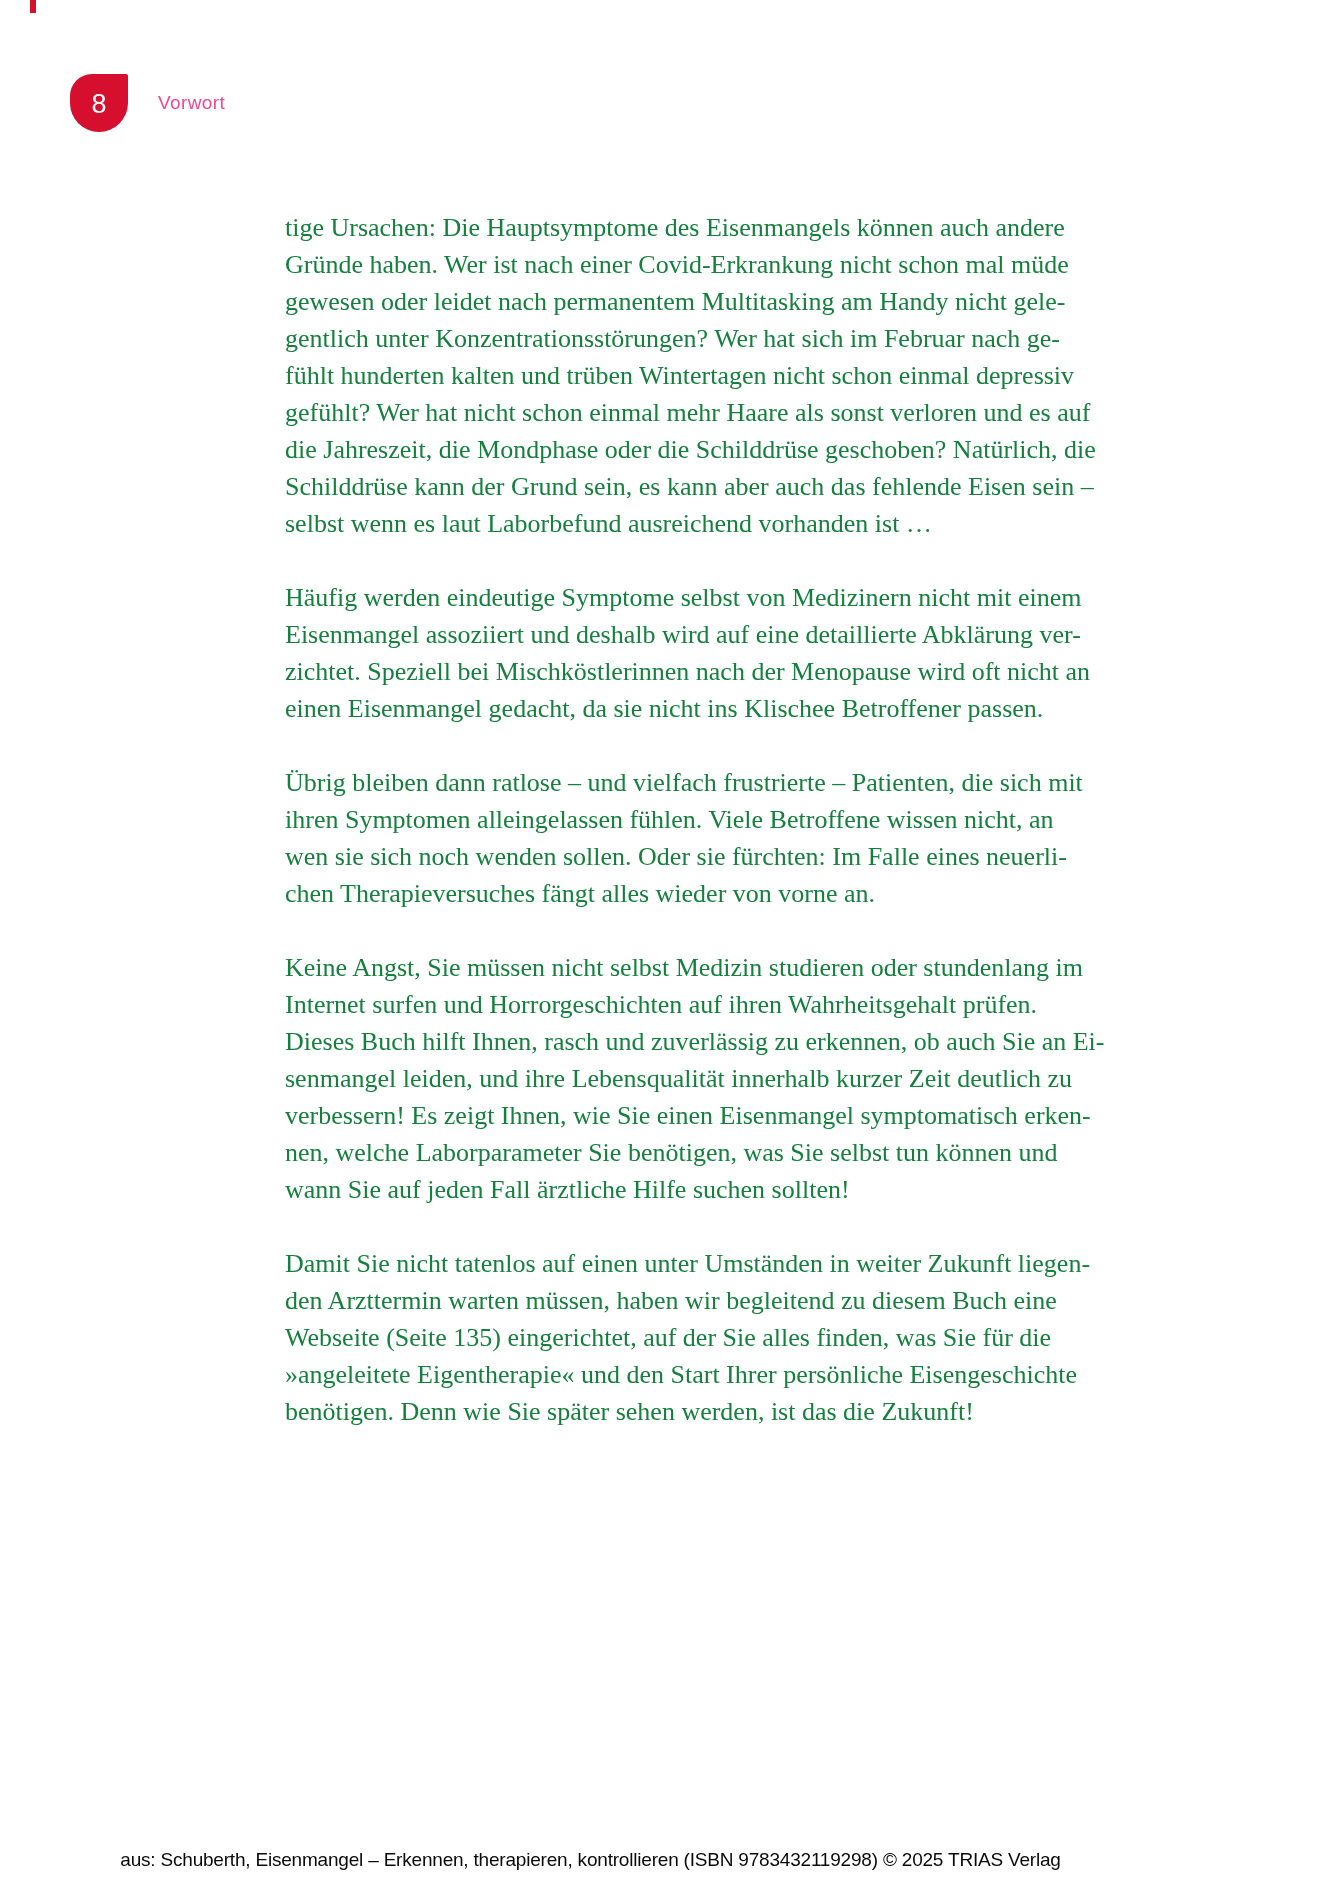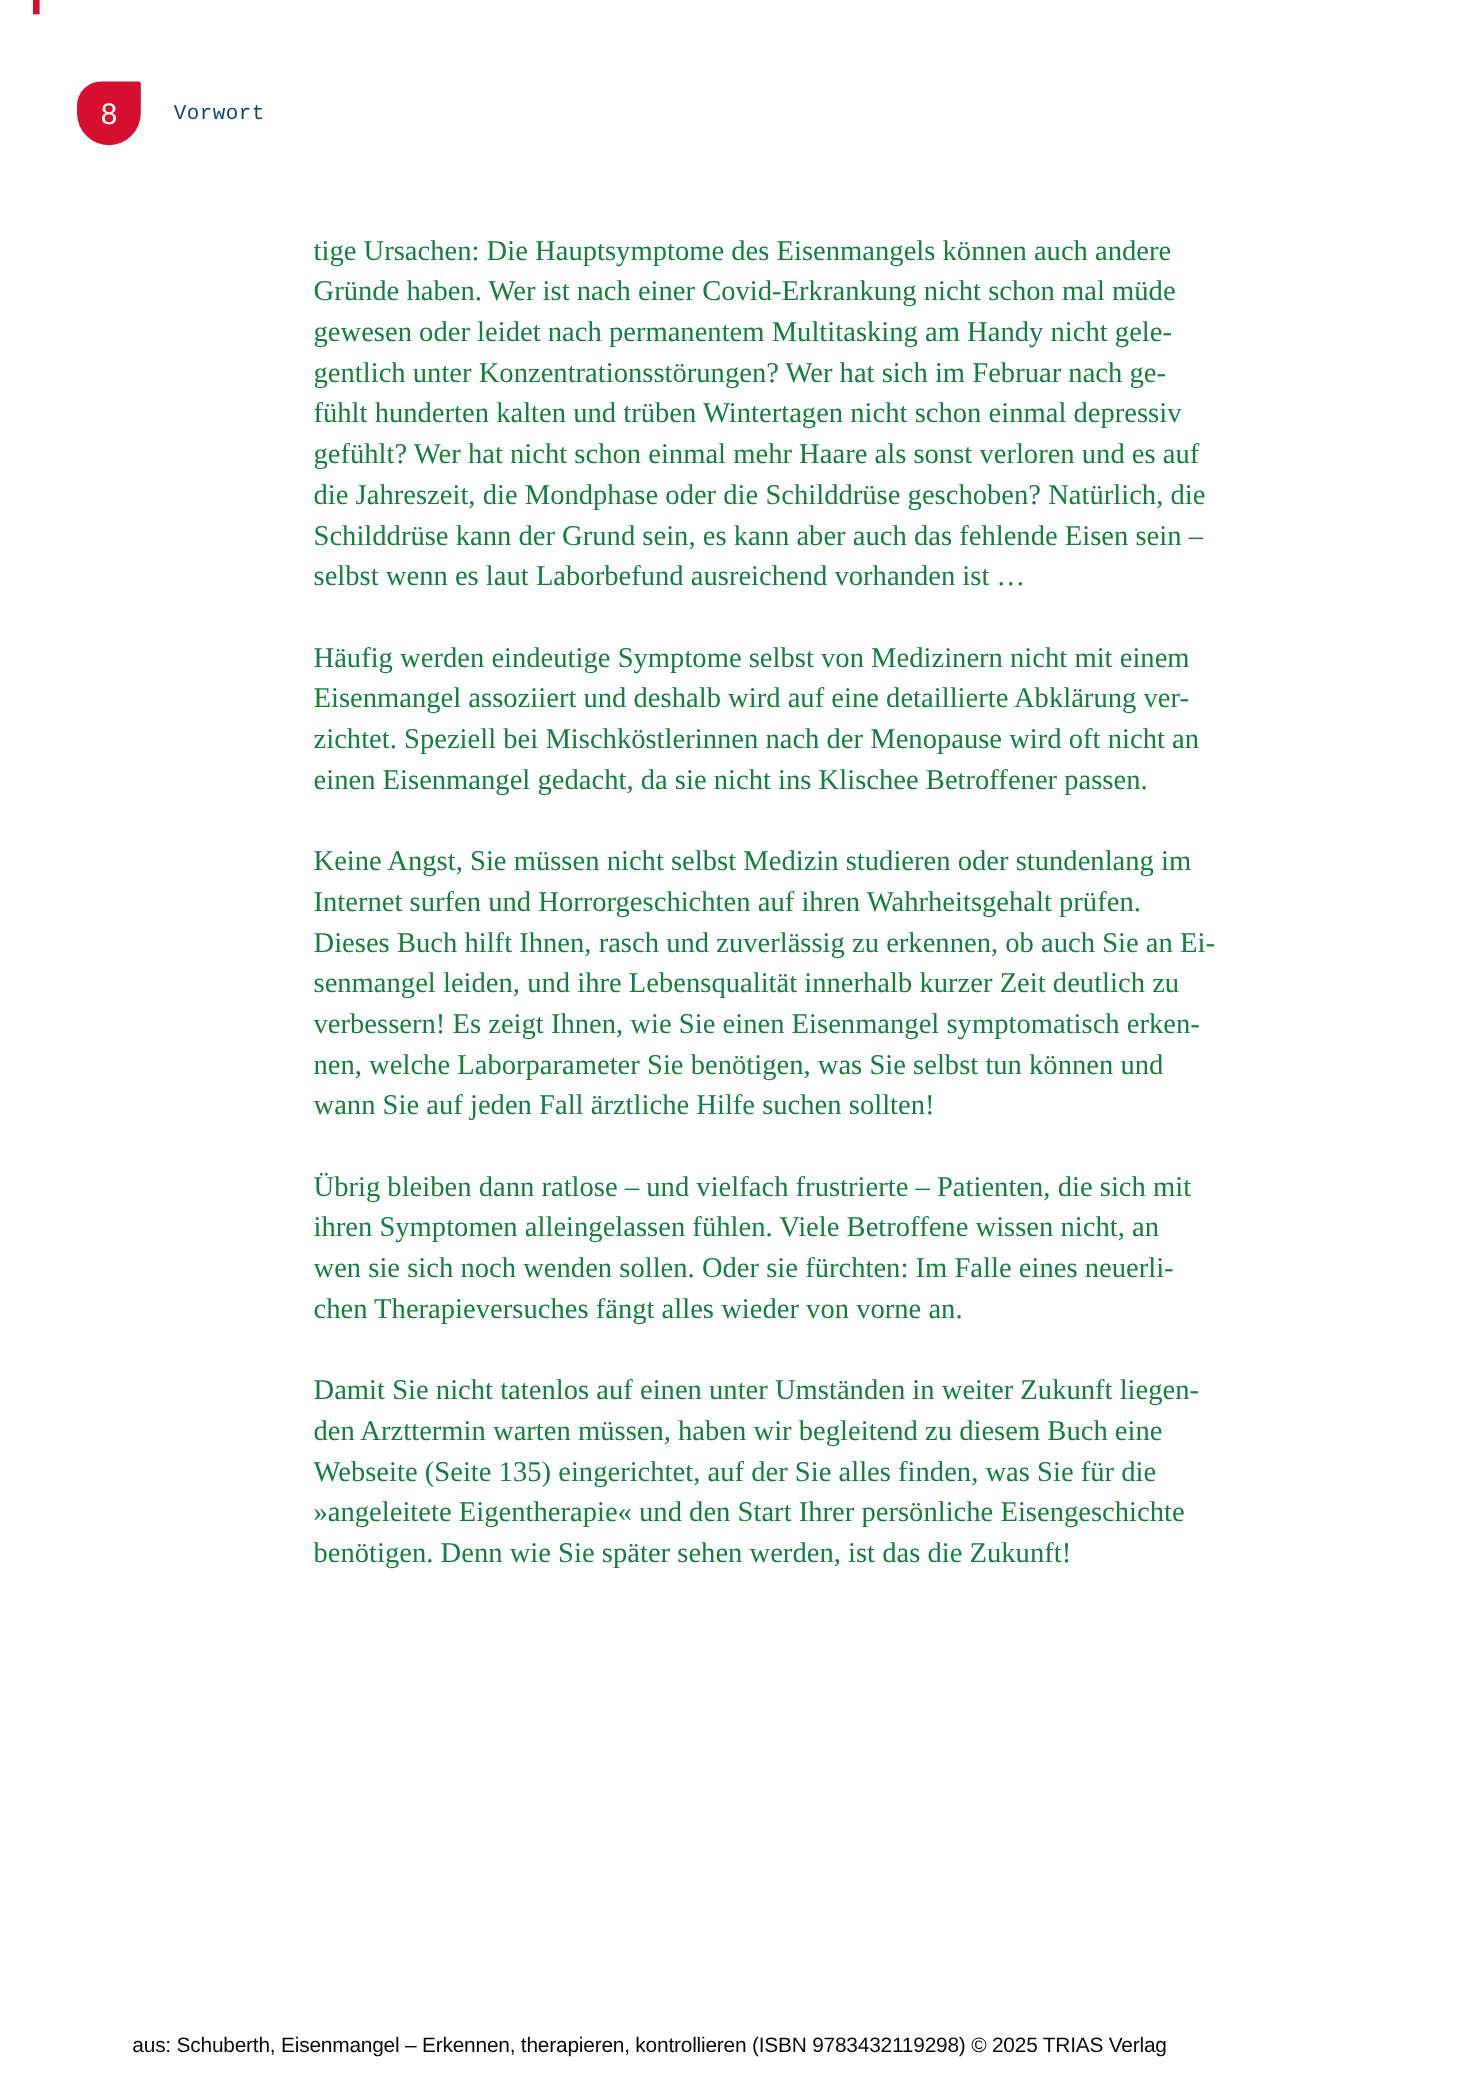--- a/index.html
+++ b/index.html
@@ -36,23 +36,23 @@
     align-items: center;
     justify-content: center;
     color: #ffffff;
     font-family: "Liberation Sans", sans-serif;
     font-size: 27px;
     font-weight: 500;
     padding-top: 2px;
     box-sizing: border-box;
   }
   .section-title {
-    font-family: Liberation Mono, monospace;
+    font-family: Liberation Sans, sans-serif;
     font-size: 19px;
-    color: #0c4a6e;
+    color: #ec4899;
     letter-spacing: 0.4px;
   }
   .body-text {
     position: absolute;
     left: 285px;
     top: 209px;
     width: 960px;
     font-size: 26px;
     line-height: 37px;
     color: #15803d;
@@ -95,31 +95,31 @@
 gentlich unter Konzentrationsstörungen? Wer hat sich im Februar nach ge-
 fühlt hunderten kalten und trüben Wintertagen nicht schon einmal depressiv
 gefühlt? Wer hat nicht schon einmal mehr Haare als sonst verloren und es auf
 die Jahreszeit, die Mondphase oder die Schilddrüse geschoben? Natürlich, die
 Schilddrüse kann der Grund sein, es kann aber auch das fehlende Eisen sein –
 selbst wenn es laut Laborbefund ausreichend vorhanden ist …</p>
     <p class="para">Häufig werden eindeutige Symptome selbst von Medizinern nicht mit einem
 Eisenmangel assoziiert und deshalb wird auf eine detaillierte Abklärung ver-
 zichtet. Speziell bei Mischköstlerinnen nach der Menopause wird oft nicht an
 einen Eisenmangel gedacht, da sie nicht ins Klischee Betroffener passen.</p>
+    <p class="para">Übrig bleiben dann ratlose – und vielfach frustrierte – Patienten, die sich mit
+ihren Symptomen alleingelassen fühlen. Viele Betroffene wissen nicht, an
+wen sie sich noch wenden sollen. Oder sie fürchten: Im Falle eines neuerli-
+chen Therapieversuches fängt alles wieder von vorne an.</p>
     <p class="para">Keine Angst, Sie müssen nicht selbst Medizin studieren oder stundenlang im
 Internet surfen und Horrorgeschichten auf ihren Wahrheitsgehalt prüfen.
 Dieses Buch hilft Ihnen, rasch und zuverlässig zu erkennen, ob auch Sie an Ei-
 senmangel leiden, und ihre Lebensqualität innerhalb kurzer Zeit deutlich zu
 verbessern! Es zeigt Ihnen, wie Sie einen Eisenmangel symptomatisch erken-
 nen, welche Laborparameter Sie benötigen, was Sie selbst tun können und
 wann Sie auf jeden Fall ärztliche Hilfe suchen sollten!</p>
-    <p class="para">Übrig bleiben dann ratlose – und vielfach frustrierte – Patienten, die sich mit
-ihren Symptomen alleingelassen fühlen. Viele Betroffene wissen nicht, an
-wen sie sich noch wenden sollen. Oder sie fürchten: Im Falle eines neuerli-
-chen Therapieversuches fängt alles wieder von vorne an.</p>
     <p class="para">Damit Sie nicht tatenlos auf einen unter Umständen in weiter Zukunft liegen-
 den Arzttermin warten müssen, haben wir begleitend zu diesem Buch eine
 Webseite (Seite 135) eingerichtet, auf der Sie alles finden, was Sie für die
 »angeleitete Eigentherapie« und den Start Ihrer persönliche Eisengeschichte
 benötigen. Denn wie Sie später sehen werden, ist das die Zukunft!</p>
   </div>
 
   <div class="footer">aus: Schuberth, Eisenmangel – Erkennen, therapieren, kontrollieren (ISBN 9783432119298) © 2025 TRIAS Verlag</div>
 
 </div>

